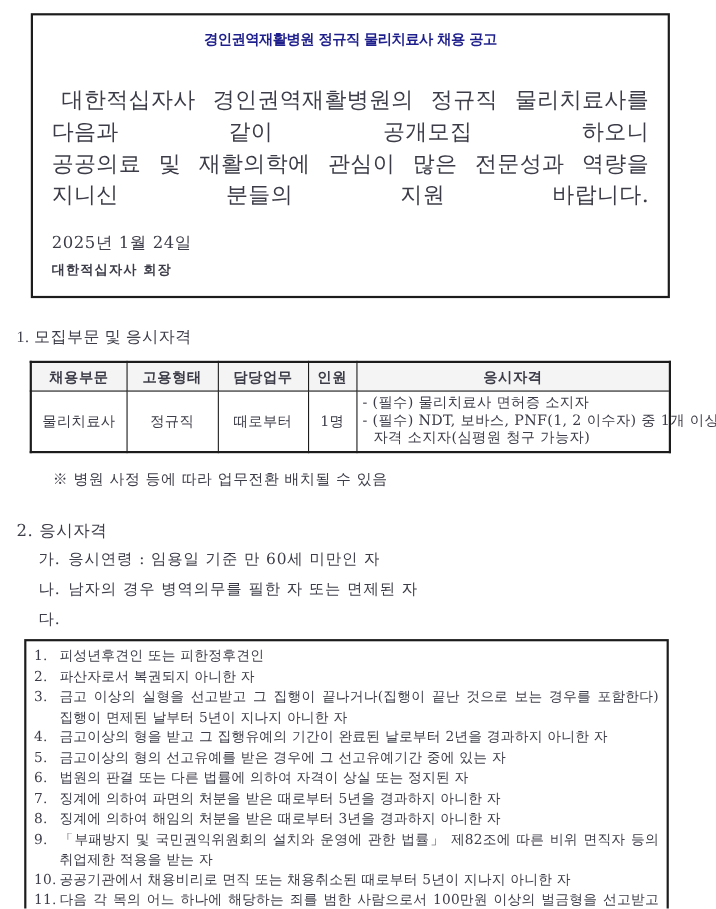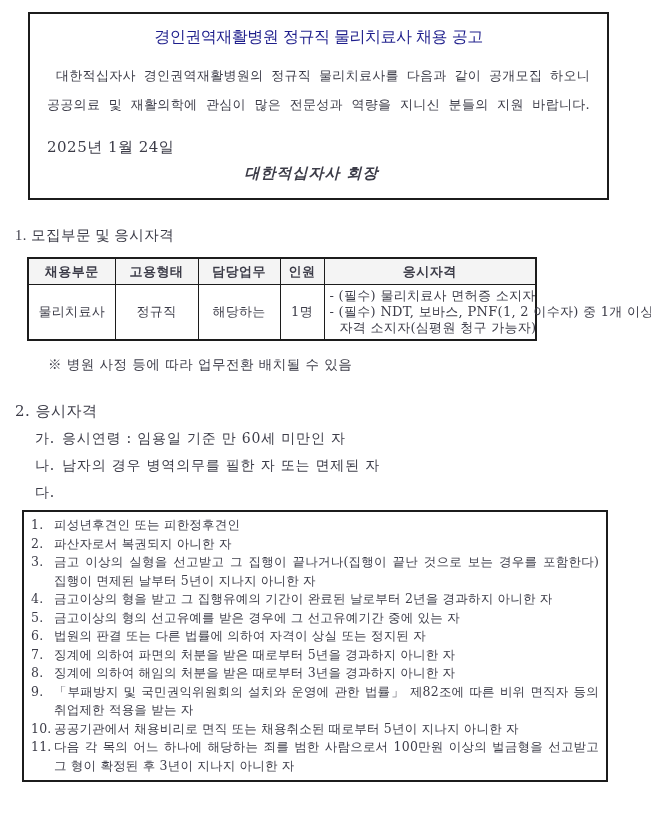--- a/index.html
+++ b/index.html
@@ -13,41 +13,41 @@
   .notice-box {
     box-sizing: border-box;
     margin: 12px 0 0 28px;
     width: 581px;
     border: 2px solid #1c1c1c;
     padding: 13px 17px 15px 17px;
   }
   .notice-title {
     text-align: center;
     font-family: "DejaVu Sans", "Liberation Sans", sans-serif;
-    font-weight: 400;
-    font-size: 16px;
+    font-weight: 700;
+    font-size: 13px;
     color: #1e1e8c;
     letter-spacing: -0.5px;
   }
-  .notice-intro { margin-top: 13px; font-size: 13px; letter-spacing: 0.3px; }
+  .notice-intro { margin-top: 31px; font-size: 20px; letter-spacing: 0.3px; }
   .intro-line {
     line-height: 29px;
     text-align: justify;
     text-align-last: justify;
     word-break: keep-all;
   }
   .intro-line.first { text-indent: 9px; }
   .notice-date { margin-top: 19px; text-align: left; padding-right: 25px; font-size: 15px; letter-spacing: 0.5px; }
-  .notice-signature { margin-top: 7px; text-align: center; padding-right: 14px; font-size: 15px; font-weight: 700; letter-spacing: 1px; font-style: italic; }
+  .notice-signature { margin-top: 7px; text-align: left; padding-right: 14px; font-size: 12px; font-weight: 700; letter-spacing: 1px; }
 
   .section-heading { margin: 26px 0 0 15px; font-size: 14.5px; letter-spacing: 0.5px; font-family: Liberation Serif, serif; }
 
   table.recruit {
     margin: 12px 0 0 27px;
-    width: 510px;
+    width: 583px;
     border-collapse: collapse;
     border: 2px solid #1c1c1c;
     font-size: 13px;
     table-layout: fixed;
   }
   table.recruit th, table.recruit td { border: 1px solid #1c1c1c; }
   table.recruit th {
     background: #f4f4f4;
     font-weight: 700;
     height: 23px;
@@ -107,21 +107,21 @@
         <th>고용형태</th>
         <th>담당업무</th>
         <th>인원</th>
         <th>응시자격</th>
       </tr>
   </thead>
   <tbody>
     <tr>
       <td>물리치료사</td>
       <td>정규직</td>
-      <td>해당하는</td>
+      <td>때로부터</td>
       <td>1명</td>
       <td class="qual">
           <div class="qual-line">- (필수) 물리치료사 면허증 소지자</div>
           <div class="qual-line">- (필수) NDT, 보바스, PNF(1, 2 이수자) 중 1개 이상</div>
           <div class="qual-line cont">자격 소지자(심평원 청구 가능자)</div>
         </td>
     </tr>
   </tbody>
 </table>
 

